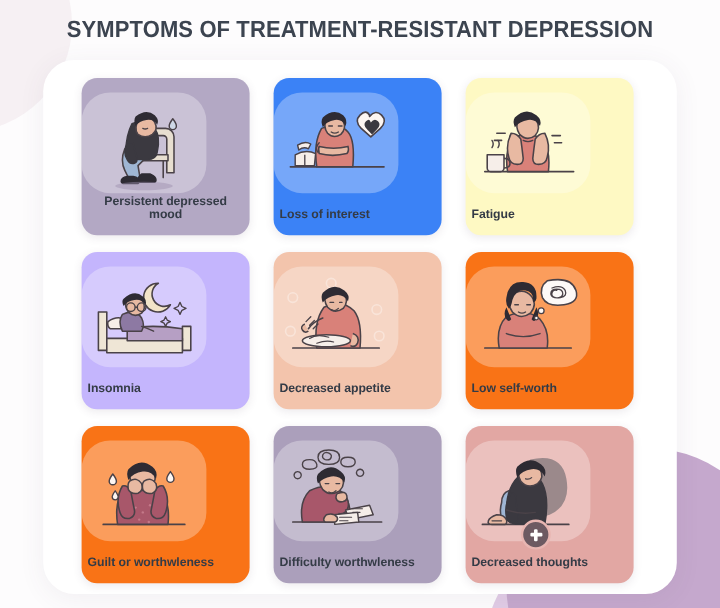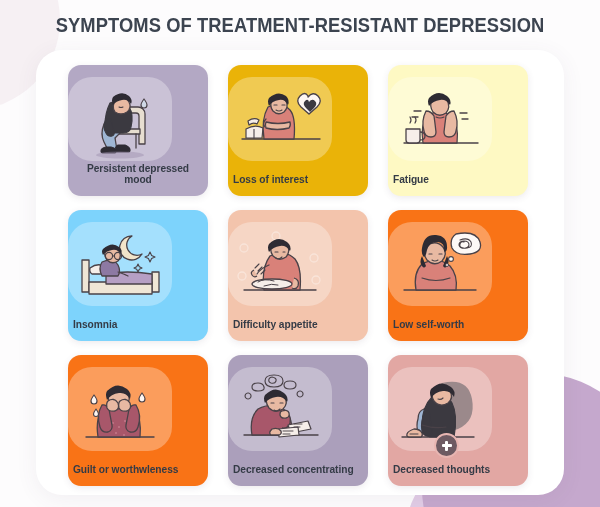--- a/index.html
+++ b/index.html
@@ -188,21 +188,21 @@
           <path d="M45 20 q9 -7 16 -1 q4 4 2 8 q-3 -5 -9 -4 q-6 1 -9 5 q-2 -5 0 -8 z" fill="#2e2b33"></path>
           <path d="M51 30 q2 1 4 0" stroke="#4a4248" stroke-width="1.1" fill="none" stroke-linecap="round"></path>
           <path d="M38 42 q-4 8 0 14 q2 4 6 3 q3 -1 2 -5 q-2 -6 -3 -12 z" fill="#3b3940" stroke="#3b3940" stroke-width="1.2" stroke-linejoin="round"></path>
           <ellipse cx="52" cy="78" rx="24" ry="3.5" fill="#9b8fae" opacity=".45"></ellipse>
           <path d="M76 22 q3 4 3 6 a3 3 0 0 1 -6 0 q0 -2 3 -6 z" fill="#cfd8e6" stroke="#4a4248" stroke-width="1.2" stroke-linejoin="round"></path>
         </svg>
       </div>
       <div class="card-label">Persistent depressed mood</div>
     </div>
 
-    <div class="symptom-card" style="background:#eab308">
+    <div class="symptom-card" style="background:#3b82f6">
       <div class="card-art">
         <div class="art-plate"></div>
         <svg class="scene" width="104" height="84" viewBox="0 0 104 84">
           <path d="M14 62 h78" stroke="#4a4248" stroke-width="1.4" stroke-linecap="round"></path>
           <path d="M18 52 q9 -5 17 -1 l-1 10 h-16 z" fill="#f6eee9" stroke="#4a4248" stroke-width="1.2" stroke-linejoin="round"></path>
           <path d="M26 52 v10" stroke="#4a4248" stroke-width="1.1"></path>
           <path d="M20 44 q6 -4 11 -1 l-2 4 q-4 -2 -8 1 z" fill="#f6eee9" stroke="#4a4248" stroke-width="1.2" stroke-linejoin="round"></path>
           <path d="M40 30 q14 -6 22 3 q6 7 4 29 h-30 q-3 -20 4 -32 z" fill="#d98179" stroke="#4a4248" stroke-width="1.3" stroke-linejoin="round"></path>
           <path d="M44 22 q9 -5 14 2 q3 6 -2 11 q-6 4 -11 -1 q-4 -5 -1 -12 z" fill="#e8b9a2" stroke="#4a4248" stroke-width="1.3"></path>
           <path d="M41 21 q9 -8 17 -2 q4 4 2 9 q-3 -6 -9 -5 q-7 1 -10 6 q-2 -5 0 -8 z" fill="#2e2b33"></path>
@@ -231,21 +231,21 @@
           <path d="M26 34 h7 M24 40 h6" stroke="#4a4248" stroke-width="1.3" stroke-linecap="round"></path>
           <path d="M72 36 h7 M74 42 h6" stroke="#4a4248" stroke-width="1.3" stroke-linecap="round"></path>
           <path d="M18 52 h14 v11 a3 3 0 0 1 -3 3 h-8 a3 3 0 0 1 -3 -3 z" fill="#f6eee9" stroke="#4a4248" stroke-width="1.3" stroke-linejoin="round"></path>
           <path d="M32 55 q5 0 5 4 q0 4 -5 4" fill="none" stroke="#4a4248" stroke-width="1.3"></path>
           <path d="M22 46 q2 -3 0 -6 M27 46 q2 -3 0 -6" stroke="#4a4248" stroke-width="1.2" fill="none" stroke-linecap="round"></path>
         </svg>
       </div>
       <div class="card-label">Fatigue</div>
     </div>
 
-    <div class="symptom-card" style="background:#7dd3fc">
+    <div class="symptom-card" style="background:#c4b5fd">
       <div class="card-art">
         <div class="art-plate"></div>
         <svg class="scene" width="104" height="84" viewBox="0 0 104 84">
           <path d="M64 14 a12 12 0 1 0 10 18 a10 10 0 0 1 -10 -18 z" fill="#f2e4c9" stroke="#4a4248" stroke-width="1.3" stroke-linejoin="round"></path>
           <path d="M82 30 l1.6 3.4 l3.4 1.6 l-3.4 1.6 l-1.6 3.4 l-1.6 -3.4 l-3.4 -1.6 l3.4 -1.6 z" fill="none" stroke="#4a4248" stroke-width="1.1" stroke-linejoin="round"></path>
           <path d="M70 42 l1.3 2.7 l2.7 1.3 l-2.7 1.3 l-1.3 2.7 l-1.3 -2.7 l-2.7 -1.3 l2.7 -1.3 z" fill="none" stroke="#4a4248" stroke-width="1.1" stroke-linejoin="round"></path>
           <path d="M14 38 h7 v32 h-7 z" fill="#efe6d6" stroke="#4a4248" stroke-width="1.3" stroke-linejoin="round"></path>
           <path d="M84 50 h7 v20 h-7 z" fill="#efe6d6" stroke="#4a4248" stroke-width="1.3" stroke-linejoin="round"></path>
           <path d="M21 60 h63 v12 h-63 z" fill="#efe6d6" stroke="#4a4248" stroke-width="1.3" stroke-linejoin="round"></path>
           <path d="M38 52 q20 -4 46 0 v10 h-46 z" fill="#b69fc4" stroke="#4a4248" stroke-width="1.3" stroke-linejoin="round"></path>
@@ -280,21 +280,21 @@
           <path d="M47 30 h3 M55 30 h2" stroke="#4a4248" stroke-width="1.1" stroke-linecap="round"></path>
           <path d="M48 36 q3 2 6 -1" stroke="#4a4248" stroke-width="1.1" fill="none" stroke-linecap="round"></path>
           <ellipse cx="44" cy="62" rx="20" ry="5" fill="#f6eee9" stroke="#4a4248" stroke-width="1.3"></ellipse>
           <path d="M30 60 q6 -4 16 -1 M36 64 q8 -3 14 -1" stroke="#4a4248" stroke-width="1" fill="none" stroke-linecap="round"></path>
           <path d="M41 43 q-8 3 -12 9" stroke="#4a4248" stroke-width="1.3" fill="none" stroke-linecap="round"></path>
           <path d="M27 46 l4 -4 M30 49 l4 -4 M33 52 l4 -4" stroke="#4a4248" stroke-width="1.1" stroke-linecap="round"></path>
           <path d="M26 48 q-4 2 -2 5 q2 3 5 1" fill="#e8b9a2" stroke="#4a4248" stroke-width="1.2" stroke-linejoin="round"></path>
           <path d="M66 56 q6 2 4 8 q-2 4 -6 2" fill="#e8b9a2" stroke="#4a4248" stroke-width="1.3" stroke-linejoin="round"></path>
         </svg>
       </div>
-      <div class="card-label">Difficulty appetite</div>
+      <div class="card-label">Decreased appetite</div>
     </div>
 
     <div class="symptom-card" style="background:#f97316">
       <div class="card-art">
         <div class="art-plate"></div>
         <svg class="scene" width="104" height="84" viewBox="0 0 104 84">
           <path d="M16 68 h72" stroke="#4a4248" stroke-width="1.4" stroke-linecap="round"></path>
           <path d="M34 42 q16 -8 28 2 q8 9 6 24 h-40 q-3 -17 6 -26 z" fill="#d98179" stroke="#4a4248" stroke-width="1.3" stroke-linejoin="round"></path>
           <path d="M38 24 q10 -7 17 1 q5 7 -1 14 q-8 6 -15 -1 q-5 -7 -1 -14 z" fill="#e8b9a2" stroke="#4a4248" stroke-width="1.3"></path>
           <path d="M34 26 q2 -14 14 -13 q12 1 11 14 q-1 4 -3 2 q1 -8 -6 -9 q-8 -1 -11 8 q-1 6 -3 7 q-3 -3 -2 -9 z" fill="#2e2b33"></path>
@@ -362,21 +362,21 @@
           <path d="M46 43 q3 2 6 -1" stroke="#4a4248" stroke-width="1.1" fill="none" stroke-linecap="round"></path>
           <path d="M56 44 q8 4 6 12 q-2 6 -8 5" fill="#a8576a" stroke="#4a4248" stroke-width="1.3" stroke-linejoin="round"></path>
           <path d="M54 44 q6 -2 7 2 q1 4 -3 5 q-5 1 -6 -3 q0 -4 2 -4 z" fill="#e8b9a2" stroke="#4a4248" stroke-width="1.3" stroke-linejoin="round"></path>
           <path d="M60 58 l20 -4 l3 8 l-20 4 z" fill="#f6eee9" stroke="#4a4248" stroke-width="1.2" stroke-linejoin="round"></path>
           <path d="M50 62 l20 -2 l1 8 l-20 2 z" fill="#f6eee9" stroke="#4a4248" stroke-width="1.2" stroke-linejoin="round"></path>
           <path d="M55 64 h10 M55 67 h7" stroke="#4a4248" stroke-width=".95" stroke-linecap="round"></path>
           <path d="M66 57 h8 M66 60 h6" stroke="#4a4248" stroke-width=".95" stroke-linecap="round"></path>
           <path d="M44 62 q6 -2 9 2 q1 3 -2 4 h-8 q-3 -2 1 -6 z" fill="#e8b9a2" stroke="#4a4248" stroke-width="1.3" stroke-linejoin="round"></path>
         </svg>
       </div>
-      <div class="card-label">Decreased concentrating</div>
+      <div class="card-label">Difficulty worthwleness</div>
     </div>
 
     <div class="symptom-card" style="background:#e2a7a3">
       <div class="card-art">
         <div class="art-plate"></div>
         <svg class="scene" width="104" height="84" viewBox="0 0 104 84">
           <path d="M54 16 q26 -6 30 16 q4 22 -14 30 q-18 7 -24 -8 q-6 -16 2 -30 q2 -5 6 -8 z" fill="#8d7f83" opacity=".85"></path>
           <path d="M14 70 h72" stroke="#4a4248" stroke-width="1.4" stroke-linecap="round"></path>
           <path d="M30 52 q0 -8 6 -10 q8 -2 12 4 q4 8 0 20 h-18 q-2 -8 0 -14 z" fill="#9fb6d4" stroke="#4a4248" stroke-width="1.3" stroke-linejoin="round"></path>
           <path d="M26 62 q-6 2 -7 5 q-1 3 3 3 h11 q2 -1 1 -4 q-2 -4 -8 -4 z" fill="#e8b9a2" stroke="#4a4248" stroke-width="1.3" stroke-linejoin="round"></path>

